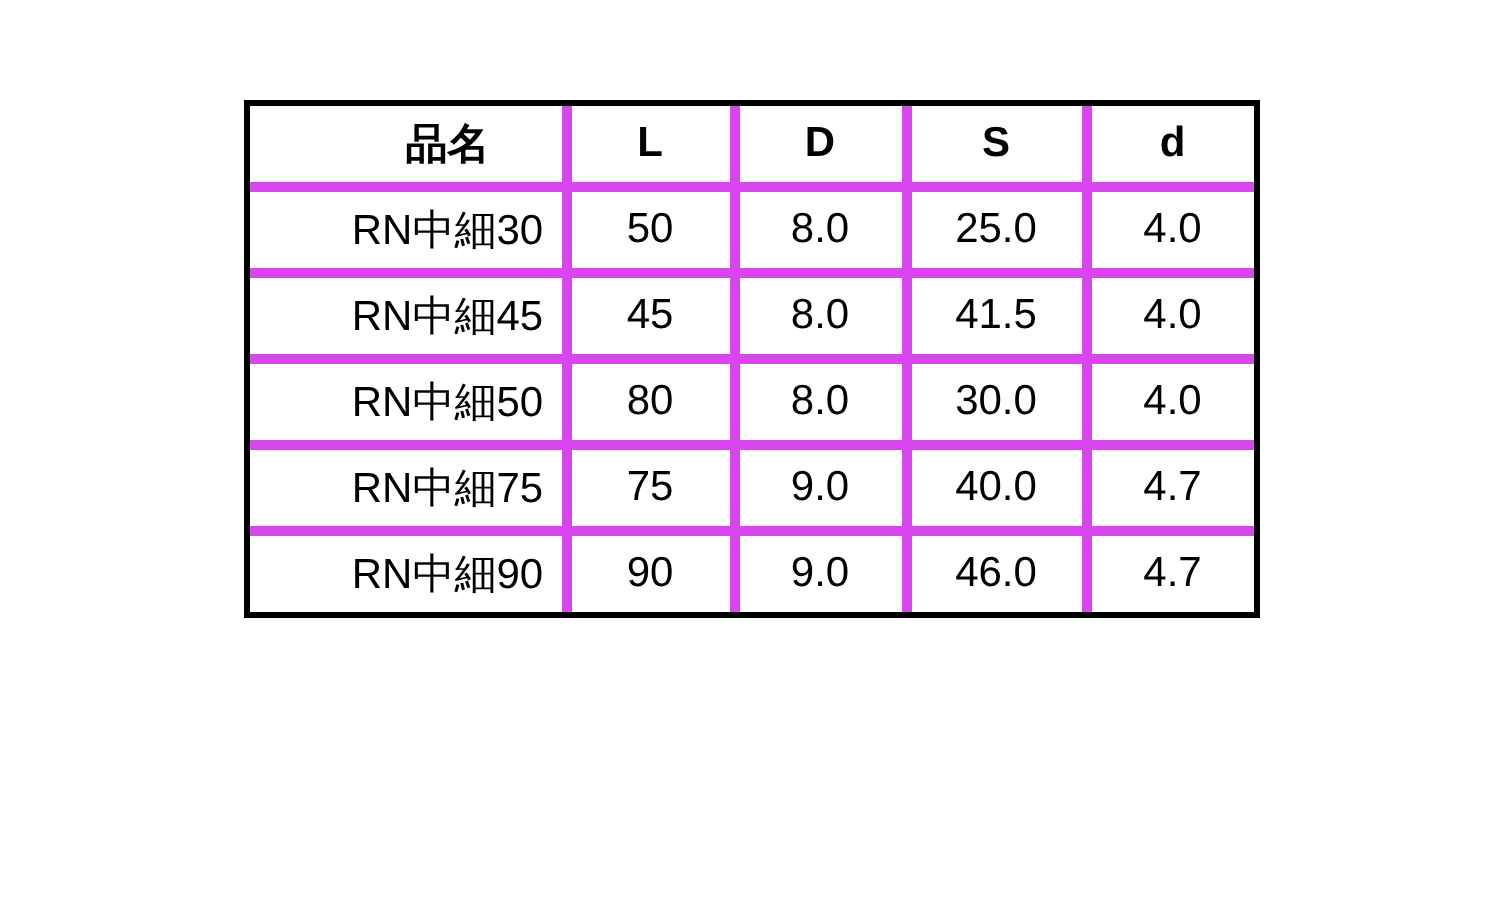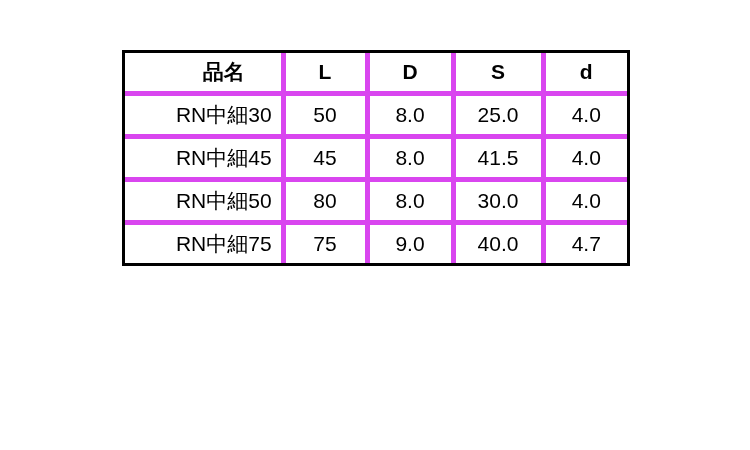--- a/index.html
+++ b/index.html
@@ -105,16 +105,23 @@
           <td>30.0</td>
           <td>4.0</td>
         </tr>
         <tr>
           <td class="name">RN中細75</td>
           <td>75</td>
           <td>9.0</td>
           <td>40.0</td>
           <td>4.7</td>
         </tr>
+        <tr>
+          <td class="name">RN中細90</td>
+          <td>90</td>
+          <td>9.0</td>
+          <td>46.0</td>
+          <td>4.7</td>
+        </tr>
       </tbody>
     </table>
   </div>
 </div>
 
 </body></html>

